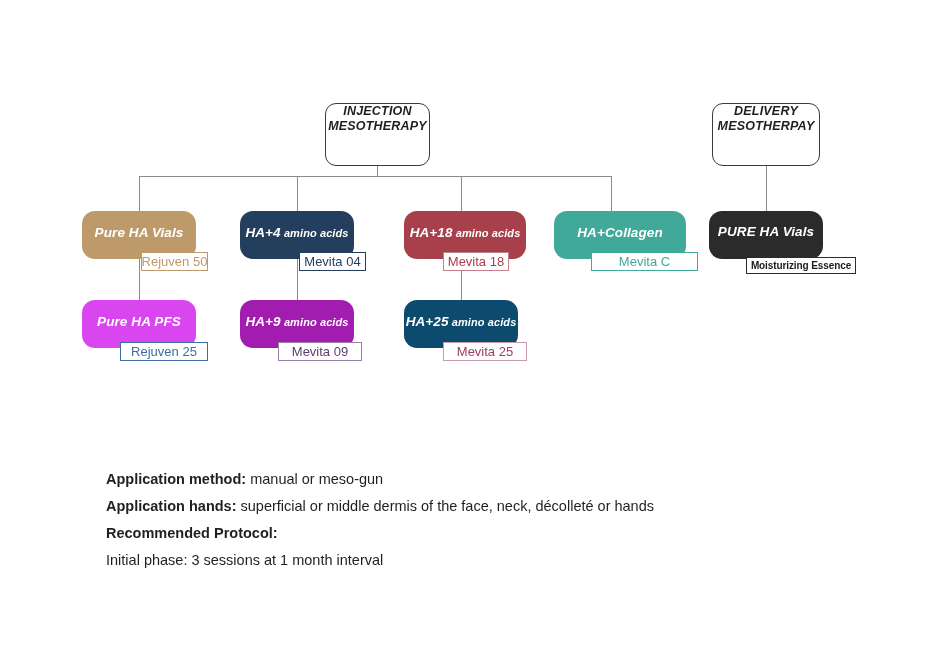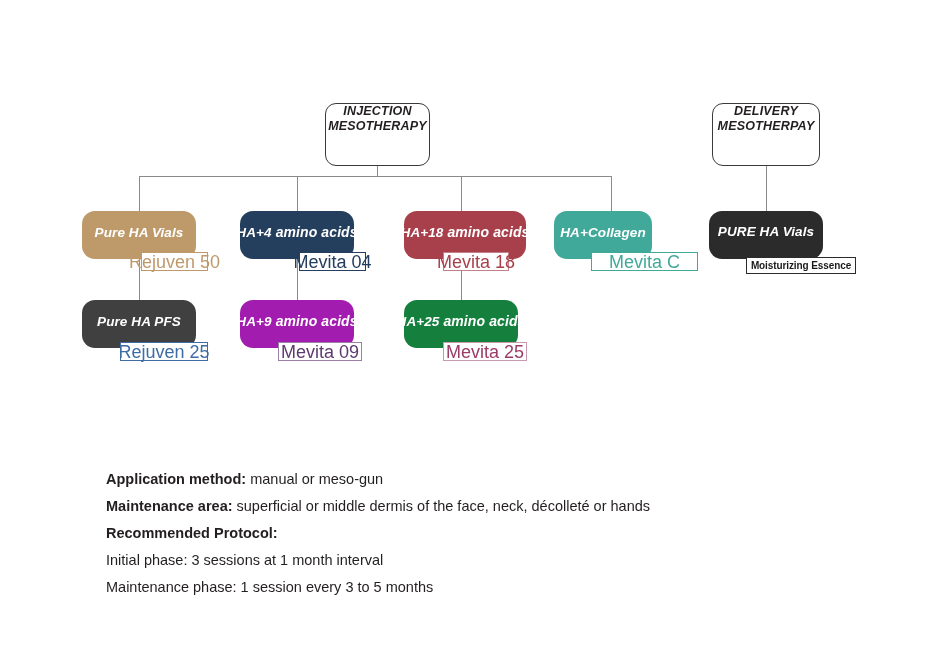--- a/index.html
+++ b/index.html
@@ -66,38 +66,38 @@
     color: #ffffff;
     font-style: italic;
     font-weight: bold;
     font-size: 13.5px;
     letter-spacing: 0.1px;
     white-space: nowrap;
     text-align: center;
     padding-bottom: 6px;
   }
   .node .node-label .sub {
-    font-size: 14px;
+    font-size: 11px;
     font-weight: bold;
     font-style: italic;
   }
 
   
   .node.dark .node-label { padding-bottom: 7px; }
 
   
   .tag {
     position: absolute;
     background: #ffffff;
     border: 1.4px solid #888;
     box-sizing: border-box;
     display: flex;
     align-items: center;
     justify-content: center;
-    font-size: 18px;
+    font-size: 13px;
     line-height: 1;
     white-space: nowrap;
     padding: 0 8px;
   }
   .tag.small {
     font-size: 10px;
     font-weight: bold;
     letter-spacing: -0.1px;
     padding: 0 4px;
   }
@@ -167,48 +167,48 @@
 
   <div class="node" style="left:404px; top:211px; width:122px; height:48px; background:#A8404C;">
     <span class="node-label">
       <span>HA+18</span><span class="sub">&nbsp;</span><span class="sub">amino acids</span>
     </span>
   </div>
   <div class="tag" style="left:443px; top:252px; width:66px; height:19px; color:#A8404C; border-color:#C48088;">
     <span>Mevita 18</span>
   </div>
 
-  <div class="node" style="left:554px; top:211px; width:98px; height:48px; background:#41A99A;">
+  <div class="node" style="left:554px; top:211px; width:132px; height:48px; background:#41A99A;">
     <span class="node-label">
       <span>HA+Collagen</span>
     </span>
   </div>
   <div class="tag" style="left:591px; top:252px; width:107px; height:19px; color:#41A99A; border-color:#41A99A;">
     <span>Mevita C</span>
   </div>
 
-  <div class="node" style="left:82px; top:300px; width:114px; height:48px; background:#404040;">
+  <div class="node" style="left:82px; top:300px; width:114px; height:48px; background:#d946ef;">
     <span class="node-label">
       <span>Pure HA PFS</span>
     </span>
   </div>
   <div class="tag" style="left:120px; top:342px; width:88px; height:19px; color:#3E6CA3; border-color:#3E6CA3;">
     <span>Rejuven 25</span>
   </div>
 
   <div class="node" style="left:240px; top:300px; width:114px; height:48px; background:#a21caf;">
     <span class="node-label">
       <span>HA+9</span><span class="sub">&nbsp;</span><span class="sub">amino acids</span>
     </span>
   </div>
   <div class="tag" style="left:278px; top:342px; width:84px; height:19px; color:#5E3A70; border-color:#9B7FA8;">
     <span>Mevita 09</span>
   </div>
 
-  <div class="node" style="left:404px; top:300px; width:114px; height:48px; background:#15803d;">
+  <div class="node" style="left:404px; top:300px; width:114px; height:48px; background:#0c4a6e;">
     <span class="node-label">
       <span>HA+25</span><span class="sub">&nbsp;</span><span class="sub">amino acids</span>
     </span>
   </div>
   <div class="tag" style="left:443px; top:342px; width:84px; height:19px; color:#9B3C67; border-color:#C79AB0;">
     <span>Mevita 25</span>
   </div>
 
   <div class="node dark" style="left:709px; top:211px; width:114px; height:48px; background:#2B2B2B;">
     <span class="node-label">
@@ -219,24 +219,21 @@
     <span>Moisturizing Essence</span>
   </div>
 
 </div>
 
 <div id="notes">
   <div class="note-line">
     <span class="note-label">Application method:</span><span class="note-value"> manual or meso-gun</span>
   </div>
   <div class="note-line">
-    <span class="note-label">Maintenance area:</span><span class="note-value"> superficial or middle dermis of the face, neck, décolleté or hands</span>
+    <span class="note-label">Application hands:</span><span class="note-value"> superficial or middle dermis of the face, neck, décolleté or hands</span>
   </div>
   <div class="note-line">
     <span class="note-label">Recommended Protocol:</span><span class="note-value"></span>
   </div>
   <div class="note-line">
     <span class="note-value">Initial phase: 3 sessions at 1 month interval</span>
   </div>
-  <div class="note-line">
-    <span class="note-value">Maintenance phase: 1 session every 3 to 5 months</span>
-  </div>
 </div>
 
 </body></html>

